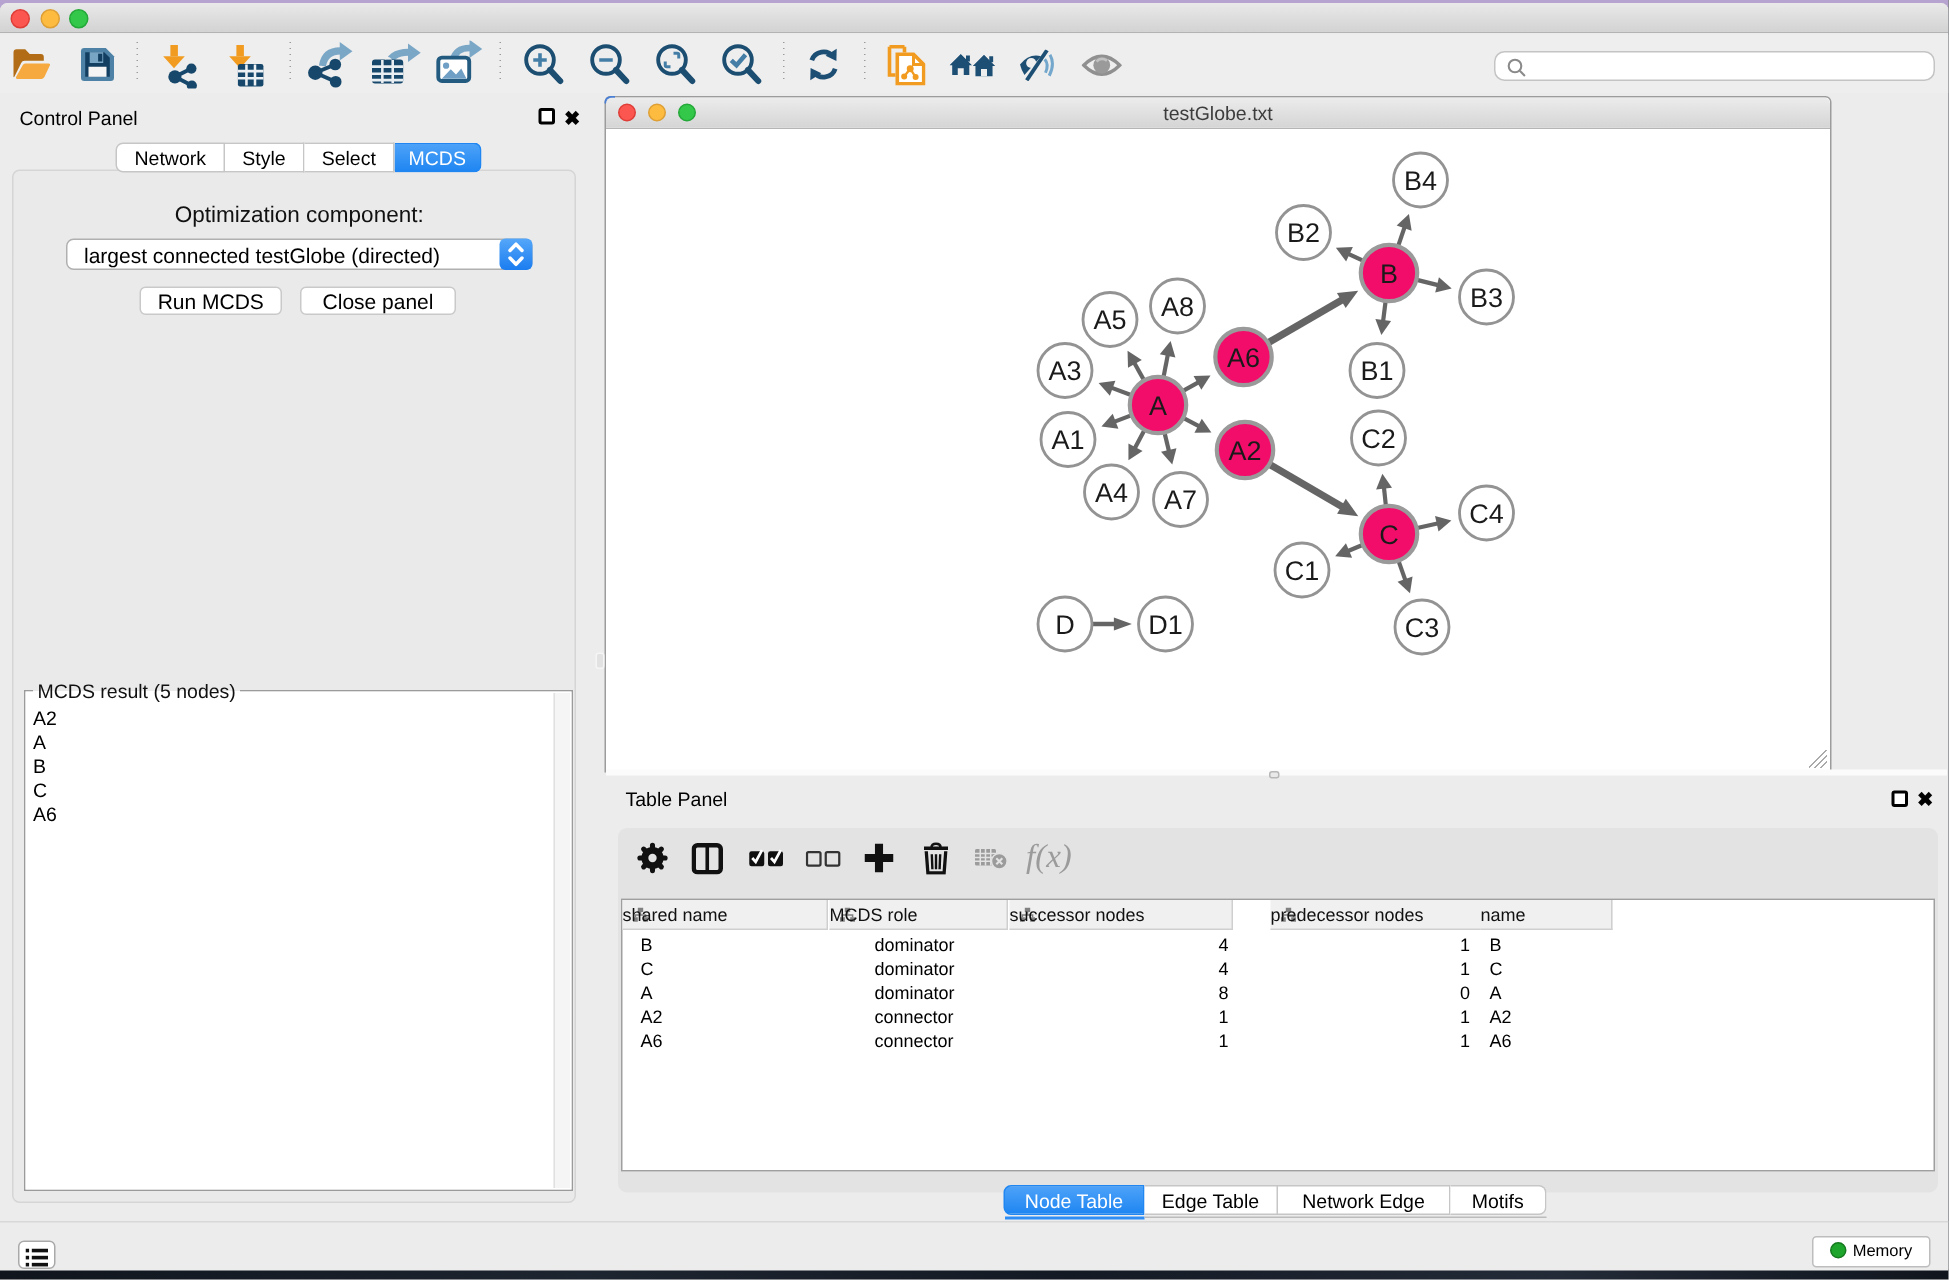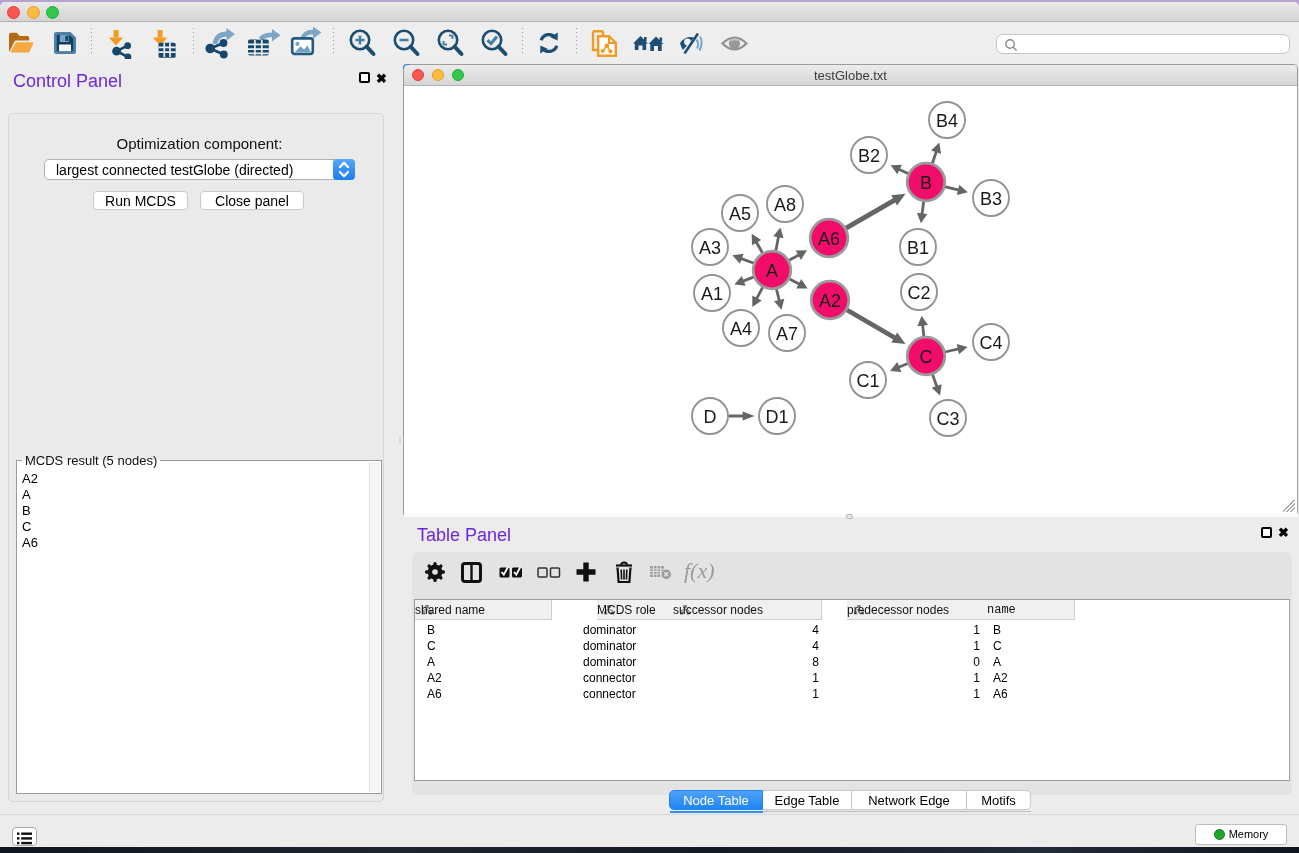--- a/index.html
+++ b/index.html
@@ -15,61 +15,61 @@
 #titlebar .t3 { left:46px; background:#34c84a; border:1px solid #24a839; }
 #title { position:absolute; top:2px; left:0; right:0; text-align:center; font-size:13px; color:#3c3c3c; }
 
 #toolbar { position:absolute; top:21px; left:0; right:0; height:39px; background:#eeeeee; }
 .sep { position:absolute; top:5px; height:28px; width:1px; background-image:linear-gradient(#9a9a9a 1px, transparent 1px); background-size:1px 4px; }
 .tbi { position:absolute; top:0; }
 #search { position:absolute; left:996px; top:10.5px; width:294px; height:20px; background:#fff; border:1px solid #c4c4c4; border-radius:7px; }
 
 #cpanel { position:absolute; left:0; top:60px; width:391px; height:747px; }
 #cpanel .phead { position:absolute; top:0; left:0; right:0; height:30px; }
-.ptitle { position:absolute; left:13px; top:9px; font-size:18px; color:#6d28d9; }
+.ptitle { position:absolute; left:13px; top:9px; font-size:13px; color:#000000; }
 .pfloat { position:absolute; width:11px; height:11px; border:2px solid #000; border-radius:2px; background:#fff; }
 .pclose { position:absolute; font-size:13px; font-weight:bold; color:#000; }
 #tabs { position:absolute; top:33px; left:77px; height:20px; display:flex; }
 .tab { height:20px; font-size:13px; color:#000; background:#fff; border:1px solid #c6c6c6; border-left:none; line-height:19px; text-align:center; }
 .tab.first { border-left:1px solid #c6c6c6; border-radius:5px 0 0 5px; }
 .tab.last { border-radius:0 5px 5px 0; }
 .tab.sel { background:linear-gradient(#4da2f8,#1f86f2); color:#fff; border-color:#1f86f2; }
 #cpinner { position:absolute; left:8px; top:51px; width:376px; height:689px; background:#eaeaea; border:1px solid #d5d5d5; border-radius:5px; }
 #optlabel { position:absolute; top:73px; left:4px; width:100%; text-align:center; font-size:15px; color:#111; }
 #combo { position:absolute; left:44px; top:97px; width:311px; height:21px; background:#fff; border:1px solid #b0b0b0; border-radius:5px; }
 #combo .ctext { position:absolute; left:11px; top:2px; font-size:14px; color:#000; }
 #combo .stepper { position:absolute; right:-1px; top:-1px; width:22px; height:21px; background:linear-gradient(#55a7f9,#1b7df0); border-radius:4px; }
 .btn { position:absolute; top:129px; height:19px; background:#fff; border:1px solid #c9c9c9; border-radius:4px; font-size:14px; text-align:center; line-height:18px; color:#000; }
 
 #mcdsbox { position:absolute; left:16px; top:398px; width:366px; height:334px; border:1px solid #9b9b9b; }
 #mcdslabel { position:absolute; left:5px; top:-8px; background:linear-gradient(#eaeaea 50%,#ffffff 50%); padding:0 3px; font-size:13px; color:#111; }
 #mcdslist { position:absolute; left:0; top:0; right:0; bottom:0; background:#fff; font-size:13px; color:#000; }
 #mcdslist { padding-top:10px; } #mcdslist .mi { padding-left:5px; height:16px; line-height:16px; }
 #mcdsscroll { position:absolute; right:1px; top:1px; width:11px; bottom:1px; background:#f5f5f5; border-left:1px solid #e0e0e0; }
 
-#netwin { position:absolute; left:403px; top:62px; width:895px; height:451px; background:#fff; border:1px solid #9c9c9c; border-radius:4px 4px 0 0; box-shadow:0 0 0 0; }
+#netwin { position:absolute; left:403px; top:62px; width:818px; height:451px; background:#fff; border:1px solid #9c9c9c; border-radius:4px 4px 0 0; box-shadow:0 0 0 0; }
 #nettitle { position:absolute; top:0; left:0; right:0; height:21px; background:linear-gradient(#ececec,#d5d5d5); border-bottom:1px solid #b5b5b5; border-radius:4px 4px 0 0; }
 #nettitle .t1 { left:8px; top:4px; width:12px; height:12px; background:#fc5650; border:1px solid #df3e38; }
 #nettitle .t2 { left:28px; top:4px; width:12px; height:12px; background:#fdbc40; border:1px solid #de9f34; }
 #nettitle .t3 { left:48px; top:4px; width:12px; height:12px; background:#34c84a; border:1px solid #24a839; }
 #nettitle .ntext { position:absolute; top:3px; left:0; right:0; text-align:center; font-size:13px; color:#3c3c3c; }
 
 #tpanel { position:absolute; left:403px; top:515px; width:896px; height:292px; }
 #tslab { position:absolute; left:9px; top:35px; width:880px; height:243px; background:#e3e3e3; border-radius:6px; }
 #ttable { position:absolute; left:11px; top:82px; width:876px; height:182px; background:#fff; border:1px solid #9f9f9f; }
 .hcell { position:absolute; top:0; height:20px; background:#f0f0f0; border-right:1px solid #cfcfcf; border-bottom:1px solid #cfcfcf; font-size:12px; color:#111; }
 .hcell span { position:absolute; top:3px; left:0; right:16px; text-align:left; }
 .sorti { position:absolute; left:7px; top:5px; }
 .trow { position:absolute; font-size:12px; color:#000; height:16px; line-height:16px; white-space:pre; }
 
 #btabs { position:absolute; left:669px; top:788px; height:21px; display:flex; }
 
 #statusbar { position:absolute; left:0; top:812px; width:1299px; height:32px; background:#ececec; border-top:1px solid #d8d8d8; }
 #listbtn { position:absolute; left:12px; top:12px; width:25px; height:19px; background:#fff; border:1px solid #a9a9a9; border-radius:4px; }
-#membtn { position:absolute; right:12px; top:9px; width:92px; height:21px; background:#fff; border:1px solid #bdbdbd; border-radius:3px; font-size:11px; line-height:19px; text-align:center; color:#000; }
+#membtn { position:absolute; right:12px; top:9px; width:79px; height:21px; background:#fff; border:1px solid #bdbdbd; border-radius:3px; font-size:11px; line-height:19px; text-align:center; color:#000; }
 #membtn i { display:inline-block; width:11px; height:11px; border-radius:50%; background:#1ea52c; border:1px solid #157a1f; margin-right:4px; font-style:normal; vertical-align:-2px; }
 </style>
 </head>
 <body>
 <div id="purple"></div>
 <div id="win">
   <div id="titlebar">
     <div class="tl t1"></div>
       <div class="tl t2"></div>
       <div class="tl t3"></div>
@@ -197,20 +197,26 @@
         </svg>
       </div>
   </div>
   <div id="cpanel">
     <div class="phead">
       <div class="ptitle">Control Panel</div>
       <div class="pfloat" style="left:359px; top:10px;"></div>
       <div class="pclose" style="left:376px; top:9px;">✖</div>
     </div>
     <div id="cpinner"></div>
+    <div id="tabs">
+      <div class="tab first" style="width:73px;">Network</div>
+      <div class="tab" style="width:53px;">Style</div>
+      <div class="tab" style="width:60px;">Select</div>
+      <div class="tab sel last" style="width:58px;">MCDS</div>
+    </div>
     <div id="optlabel">Optimization component:</div>
     <div id="combo">
       <div class="ctext">largest connected testGlobe (directed)</div>
       <div class="stepper">
         <svg width="22" height="21" viewBox="0 0 22 21">
             <path d="M7 8 L11 3.8 L15 8" fill="none" stroke="#fff" stroke-width="2.3" stroke-linecap="round" stroke-linejoin="round"></path>
             <path d="M7 13 L11 17.2 L15 13" fill="none" stroke="#fff" stroke-width="2.3" stroke-linecap="round" stroke-linejoin="round"></path>
           </svg>
       </div>
     </div>
@@ -375,21 +381,21 @@
     <div id="ttable">
       <div class="hcell" style="left:0; width:137px;">
           <svg class="sorti" width="10" height="10" viewBox="0 0 10 10">
             <rect x="3.2" y="0" width="3.6" height="3" fill="#808080"></rect>
             <rect x="0" y="6.5" width="3.2" height="3" fill="#808080"></rect>
             <rect x="6.8" y="6.5" width="3.2" height="3" fill="#808080"></rect>
             <path d="M5 3 V5 M1.6 6.5 V5 H8.4 V6.5" stroke="#808080" fill="none"></path>
           </svg>
           <span>shared name</span>
         </div>
-      <div class="hcell" style="left:138px; width:119px;margin-left:44px;">
+      <div class="hcell" style="left:138px; width:119px;">
           <svg class="sorti" width="10" height="10" viewBox="0 0 10 10">
             <rect x="3.2" y="0" width="3.6" height="3" fill="#808080"></rect>
             <rect x="0" y="6.5" width="3.2" height="3" fill="#808080"></rect>
             <rect x="6.8" y="6.5" width="3.2" height="3" fill="#808080"></rect>
             <path d="M5 3 V5 M1.6 6.5 V5 H8.4 V6.5" stroke="#808080" fill="none"></path>
           </svg>
           <span>MCDS role</span>
         </div>
       <div class="hcell" style="left:258px; width:149px;">
           <svg class="sorti" width="10" height="10" viewBox="0 0 10 10">
@@ -402,21 +408,21 @@
         </div>
       <div class="hcell" style="left:408px; width:163px;margin-left:24px;">
           <svg class="sorti" width="10" height="10" viewBox="0 0 10 10">
             <rect x="3.2" y="0" width="3.6" height="3" fill="#808080"></rect>
             <rect x="0" y="6.5" width="3.2" height="3" fill="#808080"></rect>
             <rect x="6.8" y="6.5" width="3.2" height="3" fill="#808080"></rect>
             <path d="M5 3 V5 M1.6 6.5 V5 H8.4 V6.5" stroke="#808080" fill="none"></path>
           </svg>
           <span>predecessor nodes</span>
         </div>
-      <div class="hcell" style="left:572px; width:88px;font-family:Liberation Mono, monospace;">
+      <div class="hcell" style="left:572px; width:88px;">
           <span>name</span>
         </div>
       <div class="trow" style="left:12px; top:22px;">B<br>C<br>A<br>A2<br>A6</div>
       <div class="trow" style="left:168px; top:22px;">dominator<br>dominator<br>dominator<br>connector<br>connector</div>
       <div class="trow" style="left:384px; top:22px; width:20px; text-align:right;">4<br>4<br>8<br>1<br>1</div>
       <div class="trow" style="left:545px; top:22px; width:20px; text-align:right;">1<br>1<br>0<br>1<br>1</div>
       <div class="trow" style="left:578px; top:22px;">B<br>C<br>A<br>A2<br>A6</div>
     </div>
   </div>
   <div id="btabs">

